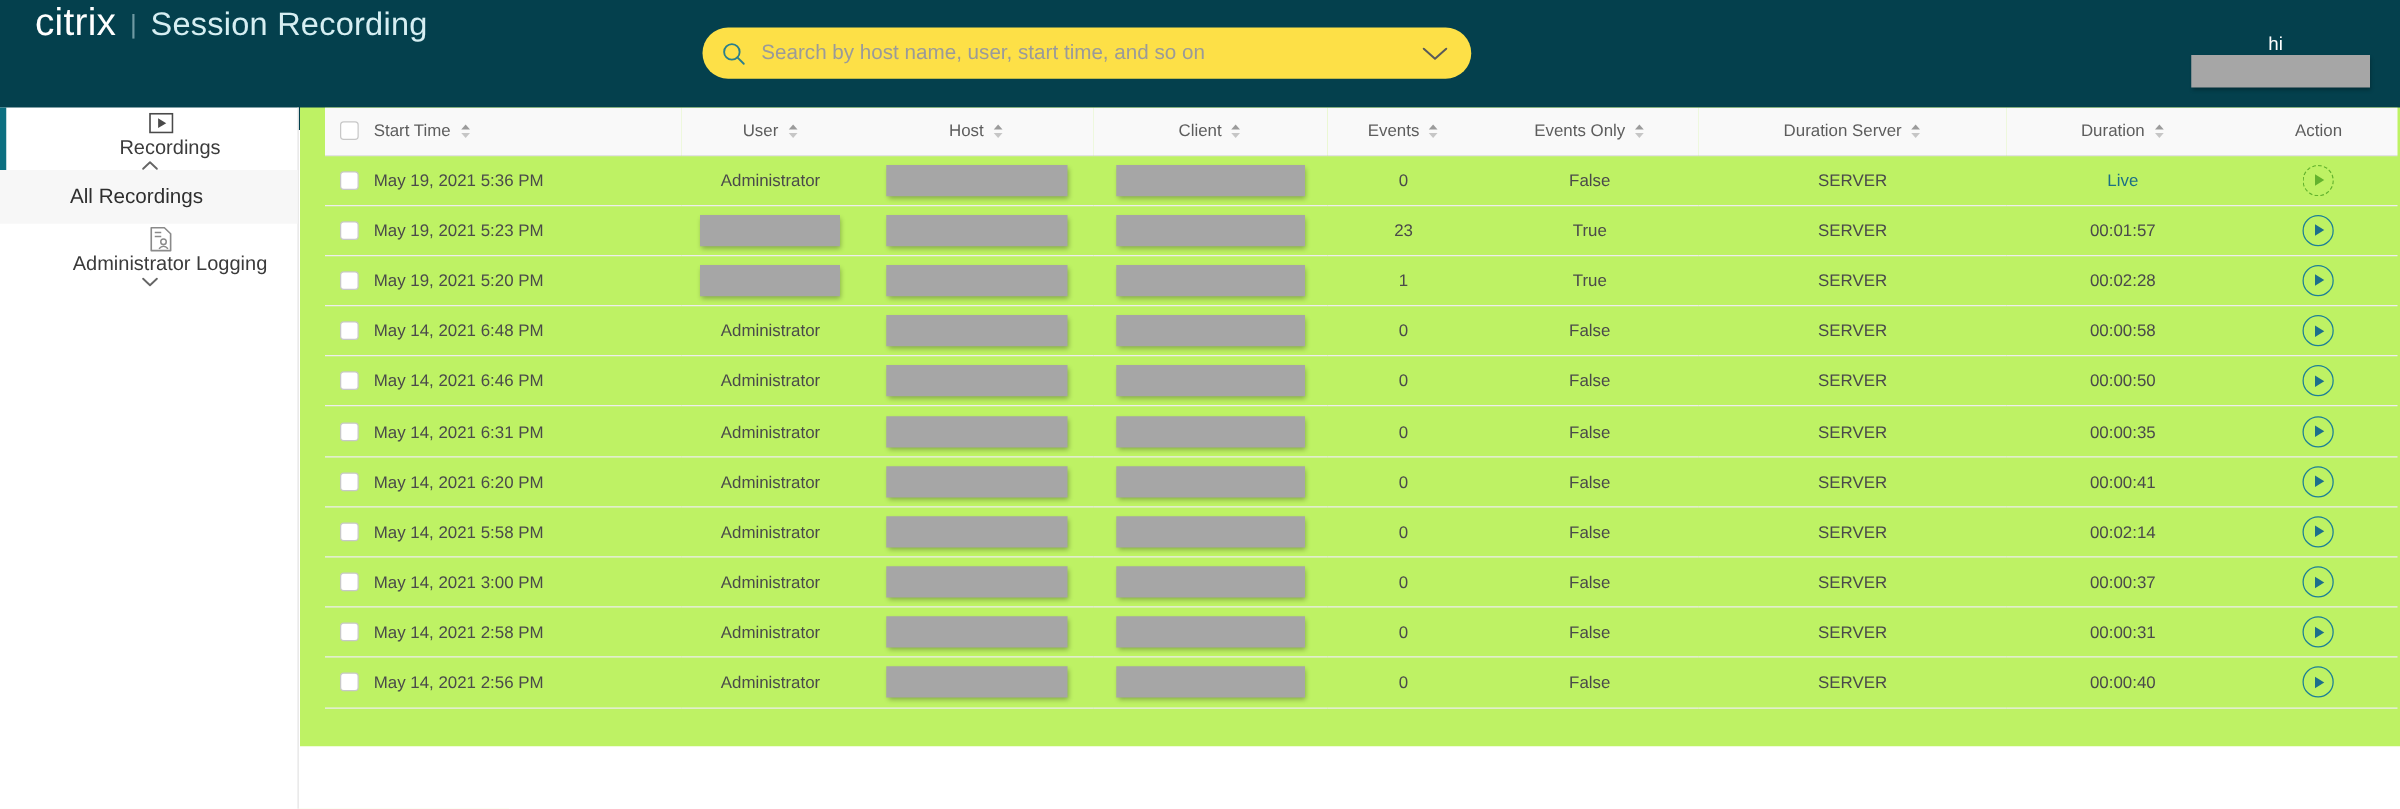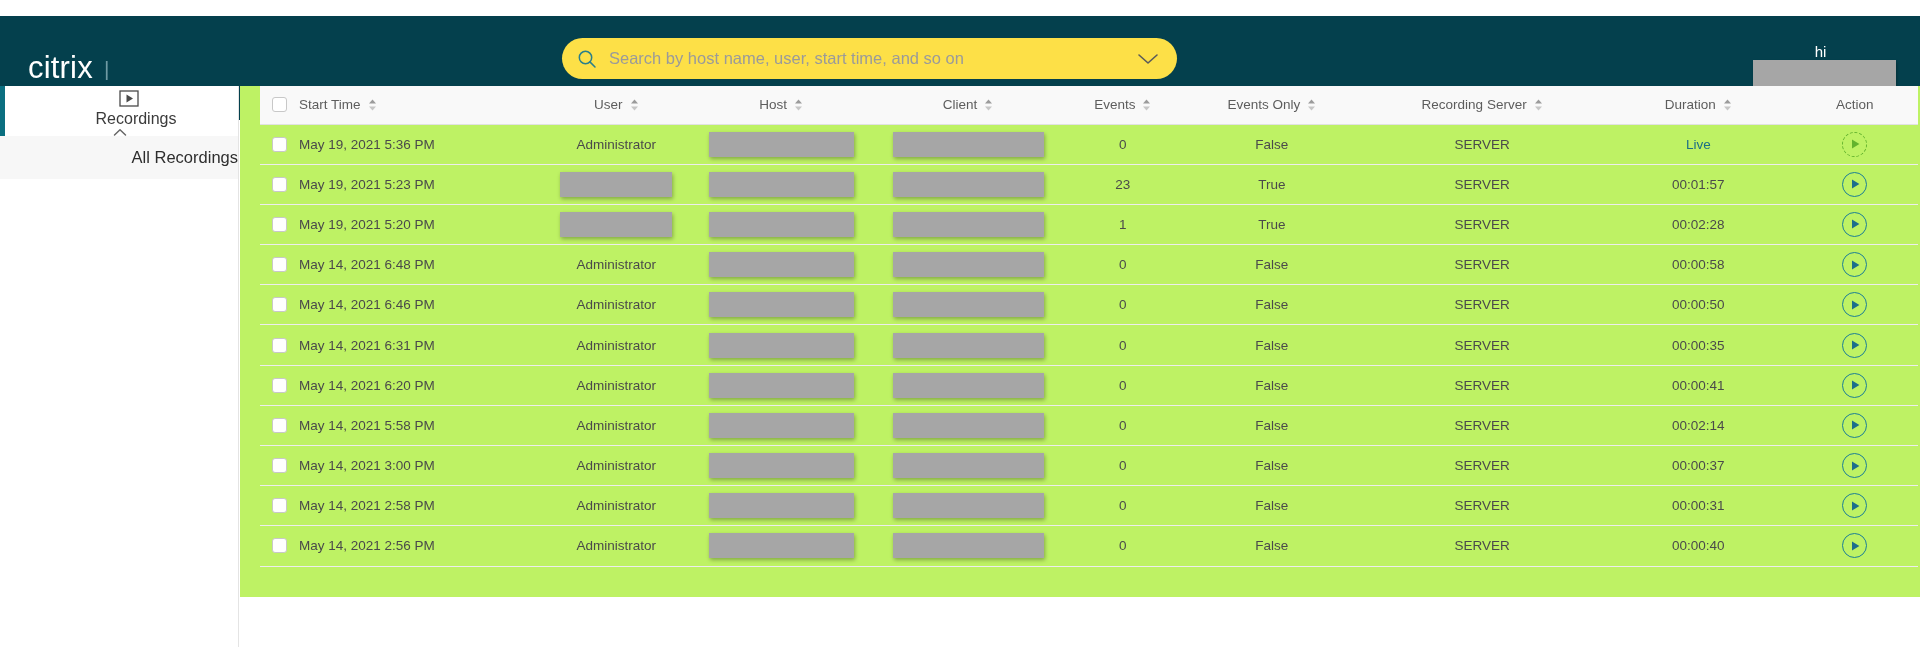--- a/index.html
+++ b/index.html
@@ -8,25 +8,24 @@
     width: 1920px;
     height: 647px;
     overflow: hidden;
     background: #ffffff;
     font-family: "Liberation Sans", sans-serif;
   }
 
   
   .topbar {
     position: absolute;
-    top: 16px; left: 0;
+    top: 0; left: 0;
     width: 1920px; height: 104px;
     background: #04404d;
     display: flex;
-    align-items: center;
   }
 
   .brand {
     display: flex;
     align-items: baseline;
     margin-left: 28px;
     white-space: nowrap;
   }
   .brand-citrix {
     font-size: 31px;
@@ -141,21 +140,20 @@
     margin-right: 18px;
     display: flex; align-items: center;
   }
   .sub-item {
     display: flex;
     align-items: center;
     height: 43px;
     padding-left: 56px;
     background: #f7f7f7;
     cursor: pointer;
-    justify-content: flex-end;
   }
   .sub-item .sub-label {
     font-size: 16.5px;
     color: #2e2e2e;
     font-weight: 400;
   }
 
   
   .content {
     position: absolute;
@@ -240,20 +238,21 @@
   .pad-l { padding-left: 12px; }
 </style>
 </head>
 <body>
 
 <div class="topbar">
 
   <div class="brand">
     <span class="brand-citrix">citrix</span>
     <span class="brand-sep">|</span>
+    <span class="brand-app">Session Recording</span>
   </div>
 
   <div class="search-wrap">
     <span class="search-icon">
       <svg width="20" height="20" viewBox="0 0 20 20">
         <circle cx="8.5" cy="8.5" r="6.2" fill="none" stroke="#2a7f8c" stroke-width="1.5"></circle>
         <line x1="12.9" y1="12.9" x2="18" y2="18" stroke="#2a7f8c" stroke-width="1.5" stroke-linecap="round"></line>
       </svg>
     </span>
     <input class="search-input" type="text" placeholder="Search by host name, user, start time, and so on" style="">
@@ -285,20 +284,37 @@
         <polyline points="1.5,7 7,1.8 12.5,7" fill="none" stroke="#666" stroke-width="1.5" stroke-linecap="round" stroke-linejoin="round"></polyline>
       </svg>
     </span>
   </div>
 
   <div class="sub-item">
     <span class="sub-label">All Recordings</span>
   </div>
 
 
+  <div class="nav-item">
+    <span class="nav-ico">
+      <svg width="20" height="21" viewBox="0 0 20 21">
+        <path d="M2 1.2 H12.5 L17.5 6 V19.5 H2 Z" fill="none" stroke="#8a8a8a" stroke-width="1.3" stroke-linejoin="round"></path>
+        <line x1="4.8" y1="5" x2="10" y2="5" stroke="#8a8a8a" stroke-width="1.2"></line>
+        <line x1="4.8" y1="8.2" x2="10" y2="8.2" stroke="#8a8a8a" stroke-width="1.2"></line>
+        <circle cx="11.8" cy="12.4" r="2.2" fill="none" stroke="#8a8a8a" stroke-width="1.2"></circle>
+        <path d="M8.2 18 q3.6 -4 7.2 0" fill="none" stroke="#8a8a8a" stroke-width="1.2"></path>
+      </svg>
+    </span>
+    <span class="nav-label">Administrator Logging</span>
+    <span class="nav-caret">
+      <svg width="14" height="9" viewBox="0 0 14 9">
+        <polyline points="1.5,2 7,7.2 12.5,2" fill="none" stroke="#666" stroke-width="1.5" stroke-linecap="round" stroke-linejoin="round"></polyline>
+      </svg>
+    </span>
+  </div>
 
 </div>
 
 <div class="content">
   <table class="tbl">
     <colgroup>
       <col class="c-start">
         <col class="c-user">
         <col class="c-host">
         <col class="c-client">
@@ -372,21 +388,21 @@
             <span class="sorter">
               <svg width="9" height="12" viewBox="0 0 9 12">
                   <polygon points="4.5,0.6 8,4.6 1,4.6" fill="#9b9b9b"></polygon>
                   <polygon points="4.5,11.4 8,7.4 1,7.4" fill="#c6c6c6"></polygon>
                 </svg>
             </span>
           </div>
         </th>
         <th>
           <div class="th-inner c">
-            <span class="th-txt">Recording Server</span>
+            <span class="th-txt">Duration Server</span>
             <span class="sorter">
               <svg width="9" height="12" viewBox="0 0 9 12">
                   <polygon points="4.5,0.6 8,4.6 1,4.6" fill="#9b9b9b"></polygon>
                   <polygon points="4.5,11.4 8,7.4 1,7.4" fill="#c6c6c6"></polygon>
                 </svg>
             </span>
           </div>
         </th>
         <th>
           <div class="th-inner c">

